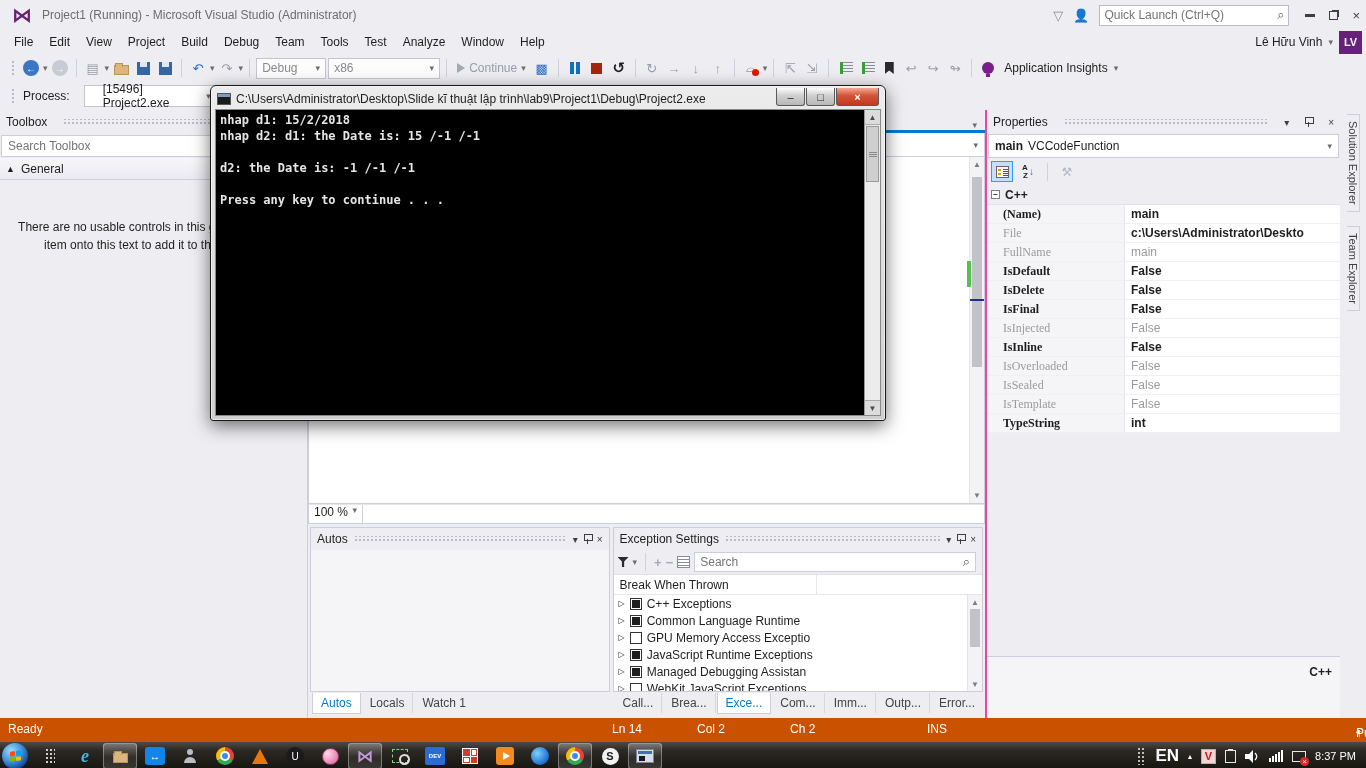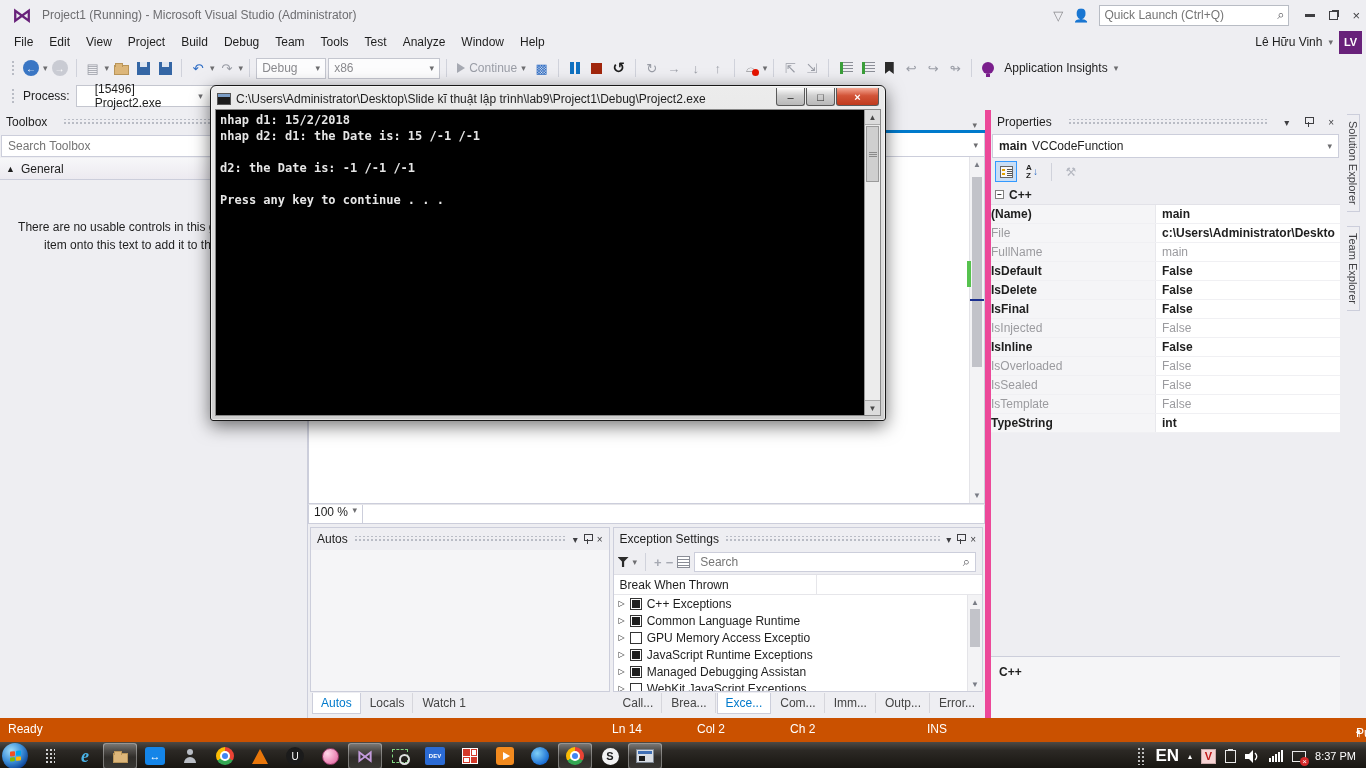--- a/index.html
+++ b/index.html
@@ -52,21 +52,21 @@
   .restart-ico { font-size:15px; font-weight:bold; color:#1e1e1e; }
   .bp-ico { position:relative; color:#6d6d70; font-size:12px; }
   .bp-ico:after { content:""; position:absolute; right:-4px; bottom:-1px; width:7px; height:7px; border-radius:50%; background:#e51400; }
   .greenlines { width:13px; height:12px; border-left:3px solid #3a9e3a; background:repeating-linear-gradient(#8b8e97 0 1px,transparent 1px 3px); margin-left:2px; }
   .bookmark-ico { width:9px; height:12px; background:#2b2b2b; clip-path:polygon(0 0,100% 0,100% 100%,50% 70%,0 100%); }
   .bulb { width:12px; height:12px; border-radius:50%; background:#7a1e8c; position:relative; }
   .bulb:after { content:""; position:absolute; left:4px; bottom:-3px; width:4px; height:3px; background:#7a1e8c; }
   .ai-label { color:#1e1e1e; padding:0 4px; }
 
   .procbar { height:28px; display:flex; align-items:center; padding-left:8px; }
-  .proc-label { margin:0 6px 0 4px; }
+  .proc-label { margin:0 14px 0 4px; }
   .proc-combo { width:146px; height:22px; background:#fff; border:1px solid #c4c6cf; display:flex; align-items:center; padding:0 18px; }
   .proc-combo .caret { margin-left:auto; }
 
   
   .main { height:608px; display:flex; }
 
   
   .toolbox { width:308px; background:#eeeef2; border-right:1px solid #cccedb; display:flex; flex-direction:column; }
   .pane-title { height:24px; display:flex; align-items:center; padding:0 6px; gap:16px; }
   .pane-title .t { white-space:nowrap; }
@@ -129,38 +129,38 @@
   .exp-tri { font-size:8px; color:#262626; }
   .chk { width:12px; height:12px; border:1px solid #333; background:#fff; position:relative; }
   .chk.on { background:#fff; }
   .chk.on:after { content:""; position:absolute; inset:1px; background:#1e1e1e; }
   .exc-scroll { position:absolute; top:0; right:0; bottom:0; width:15px; background:#f3f3f5; border-left:1px solid #e4e4e8; }
   .exc-scroll .arr { height:14px; display:flex; align-items:center; justify-content:center; font-size:8px; color:#7a7d86; }
   .exc-scroll .arr.bot { position:absolute; bottom:0; left:0; right:0; }
   .exc-scroll .th { position:absolute; left:2px; right:2px; top:14px; height:38px; background:#c2c3c9; }
 
   
-  .props { width:355px; background:#eeeef2; border-left:6px solid #ec4899; display:flex; flex-direction:column; }
+  .props { width:355px; background:#eeeef2; border-left:2px solid #ec4899; display:flex; flex-direction:column;text-align:right; }
   .obj-row { height:24px; background:#fff; border:1px solid #cccedb; margin:0 1px; display:flex; align-items:center; padding:0 6px; gap:5px; }
   .obj-name { font-weight:bold; }
   .obj-row .caret { margin-left:auto; }
   .props-toolbar { height:27px; display:flex; align-items:center; gap:4px; padding:0 4px; }
   .pt-ico { width:22px; height:21px; display:flex; align-items:center; justify-content:center; }
   .pt-ico.sel { border:1px solid #3399ff; background:#c9def5; }
   .catgrid { width:13px; height:12px; background:linear-gradient(#f8f8f8,#f8f8f8); border:1px solid #666; position:relative; }
   .catgrid:before { content:""; position:absolute; left:1px; top:2px; width:3px; height:2px; background:#e2a100; box-shadow:0 4px 0 #e2a100; }
   .catgrid:after { content:""; position:absolute; left:6px; top:2px; width:5px; height:1px; background:#555; box-shadow:0 2px 0 #555,0 4px 0 #555,0 6px 0 #555; }
   .azsort { font-size:8px; font-weight:bold; color:#1e1e1e; line-height:1; display:flex; align-items:center; }
   .azsort .arrows { color:#2b6bc4; font-size:10px; margin-left:1px; }
   .wrench { color:#b4b7c0; font-size:12px; }
   .cat-row { height:19px; display:flex; align-items:center; gap:5px; padding-left:4px; font-weight:bold; background:#eeeef2; }
   .minus-box { width:9px; height:9px; border:1px solid #808080; background:#fff; display:flex; align-items:center; justify-content:center; font-size:8px; line-height:1; color:#1e1e1e; }
   .pgrid { background:#fff; border-top:1px solid #e2e2e8; }
   .prow { height:19px; display:flex; border-bottom:1px solid #f0f0f3; }
-  .plabel { width:165px; display:flex; align-items:center; background:#f5f5f7; border-right:1px solid #e8e8ec; white-space:nowrap; overflow:hidden; }
+  .plabel { width:138px; padding-left:16px; display:flex; align-items:center; background:#f5f5f7; border-right:1px solid #e8e8ec; white-space:nowrap; overflow:hidden;font-family:Liberation Serif, serif; }
   .pval { flex:1; padding-left:6px; display:flex; align-items:center; white-space:nowrap; overflow:hidden; }
   .bold { font-weight:bold; color:#1e1e1e; }
   .grayv { color:#9b9b9f; }
   .props-desc { height:62px; background:#f5f5f7; border-top:1px solid #cccedb; padding:8px; font-weight:bold; margin-top:auto; }
 
   
   .sidetabs { width:26px; background:#eeeef2; display:flex; flex-direction:column; align-items:center; padding-top:4px; gap:14px; }
   .vtab { writing-mode:vertical-lr; font-size:11px; color:#3e3e42; padding:6px 0; border:1px solid #cccedb; border-left:none; background:#eeeef2; }
 
   

